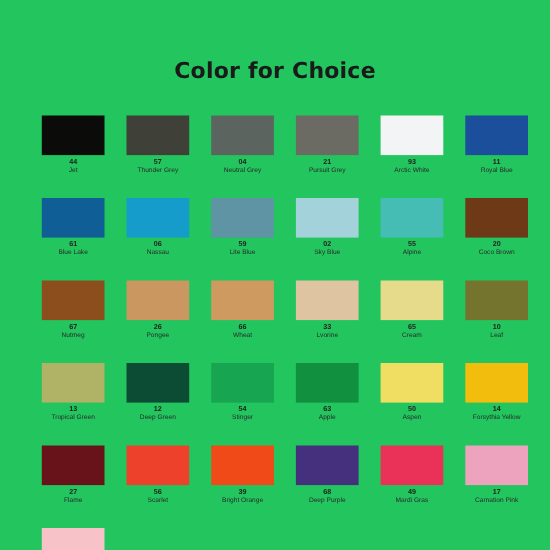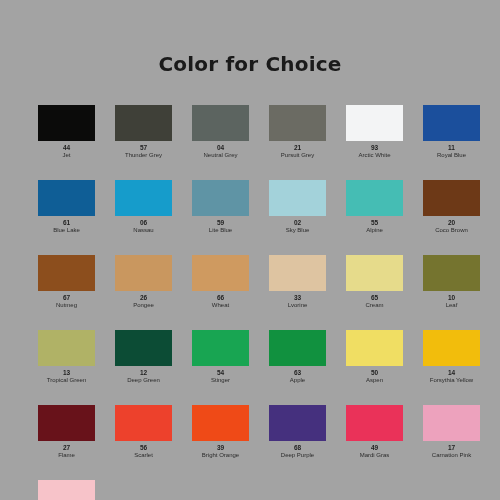--- a/index.html
+++ b/index.html
@@ -12,21 +12,21 @@
     height: 500px;
     background: #ffffff;
     font-family: "Liberation Sans", sans-serif;
     overflow: hidden;
     -webkit-font-smoothing: antialiased;
   }
   #page {
     position: relative;
     width: 500px;
     height: 500px;
-    background: #a3a3a3;
+    background: #22c55e;
     box-sizing: border-box;
   }
   #chart-title {
     position: absolute;
     left: 0;
     top: 52px;
     width: 500px;
     text-align: center;
     font-size: 20px;
     font-weight: bold;

